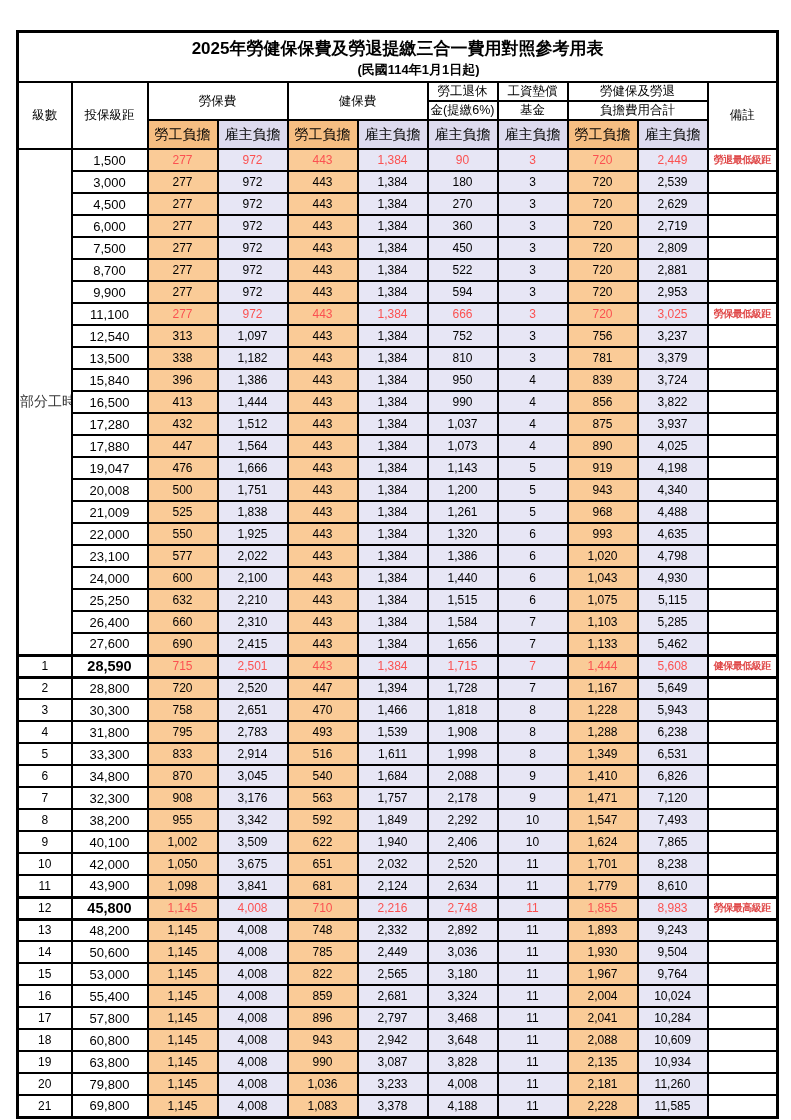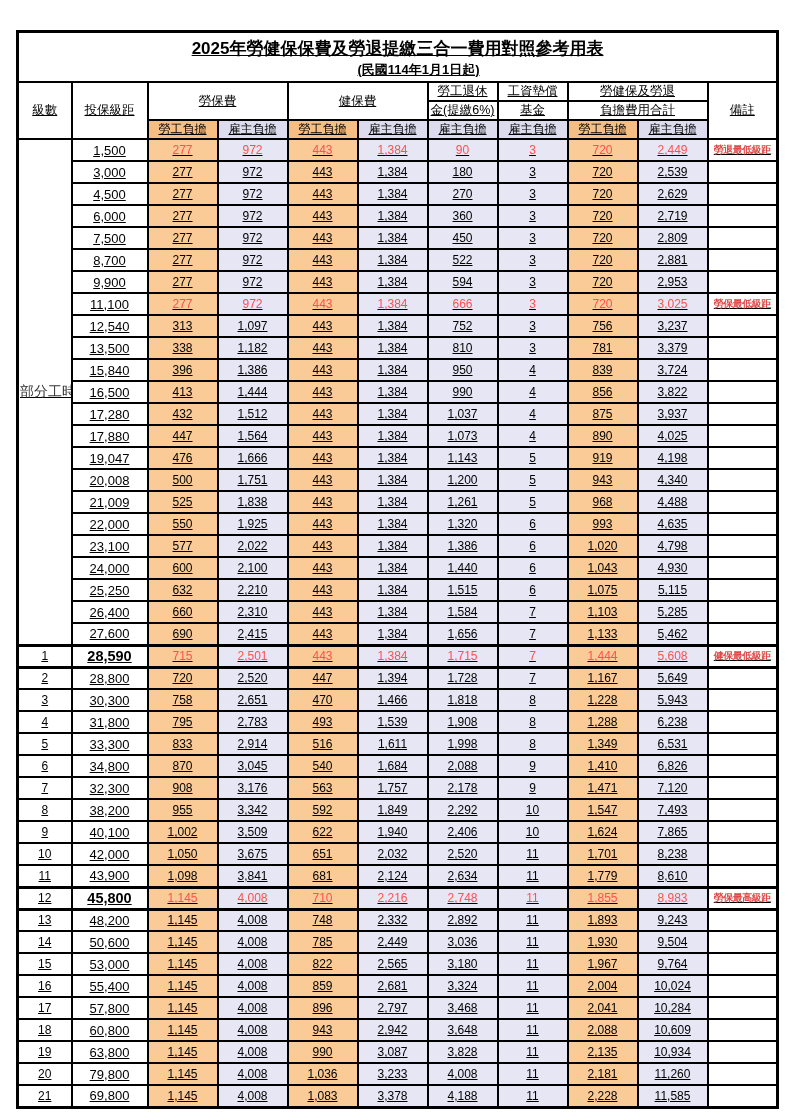--- a/index.html
+++ b/index.html
@@ -1,31 +1,31 @@
 <!DOCTYPE html>
 <html><head>
 <meta charset="utf-8">
 <style>
   * { box-sizing: border-box; }
   html,body { margin:0; padding:0; }
   body {
     width:791px; height:1120px; background:#ffffff; position:relative;
     font-family:"Liberation Sans","DejaVu Sans",sans-serif;
   }
-  .sheet { position:absolute; left:16px; top:30px; width:760px;text-decoration:underline; }
+  .sheet { position:absolute; left:16px; top:30px; width:760px; }
   table { border-collapse:collapse; table-layout:fixed; width:760px; }
   td, th {
     border:2px solid #000; padding:0 1px; text-align:center; vertical-align:middle;
     white-space:nowrap; overflow:hidden; font-weight:normal; color:#000;
   }
   .title-cell { padding:3px 0 4px 0; }
   .title-line1 { font-size:17px; font-weight:bold; line-height:1.5; }
   .title-line2 { font-size:13px; font-weight:bold; line-height:1.2;margin-left:42px; }
   thead th { font-size:12.5px; height:18px; }
-  thead tr.sub th { height:19px; font-size:12px; }
+  thead tr.sub th { height:29px; font-size:14px; }
   tbody td { height:22px; font-size:12px; }
   td.level   { font-size:12px; }
   td.level-merged { font-size:14px; color:#333; }
   td.bracket { font-size:13px;margin-top:26px; }
   td.bracket.big { font-size:14.5px; font-weight:bold; }
   .hdr-emp { background:#F6BE82; }
   .hdr-er  { background:#DDDBEE;margin-top:24px; }
   td.emp { background:#FACB97; }
   td.er  { background:#E7E6F5; }
   td.remark { font-size:10px; color:#E04A4A; font-weight:bold; padding:1px; letter-spacing:-0.5px; }

